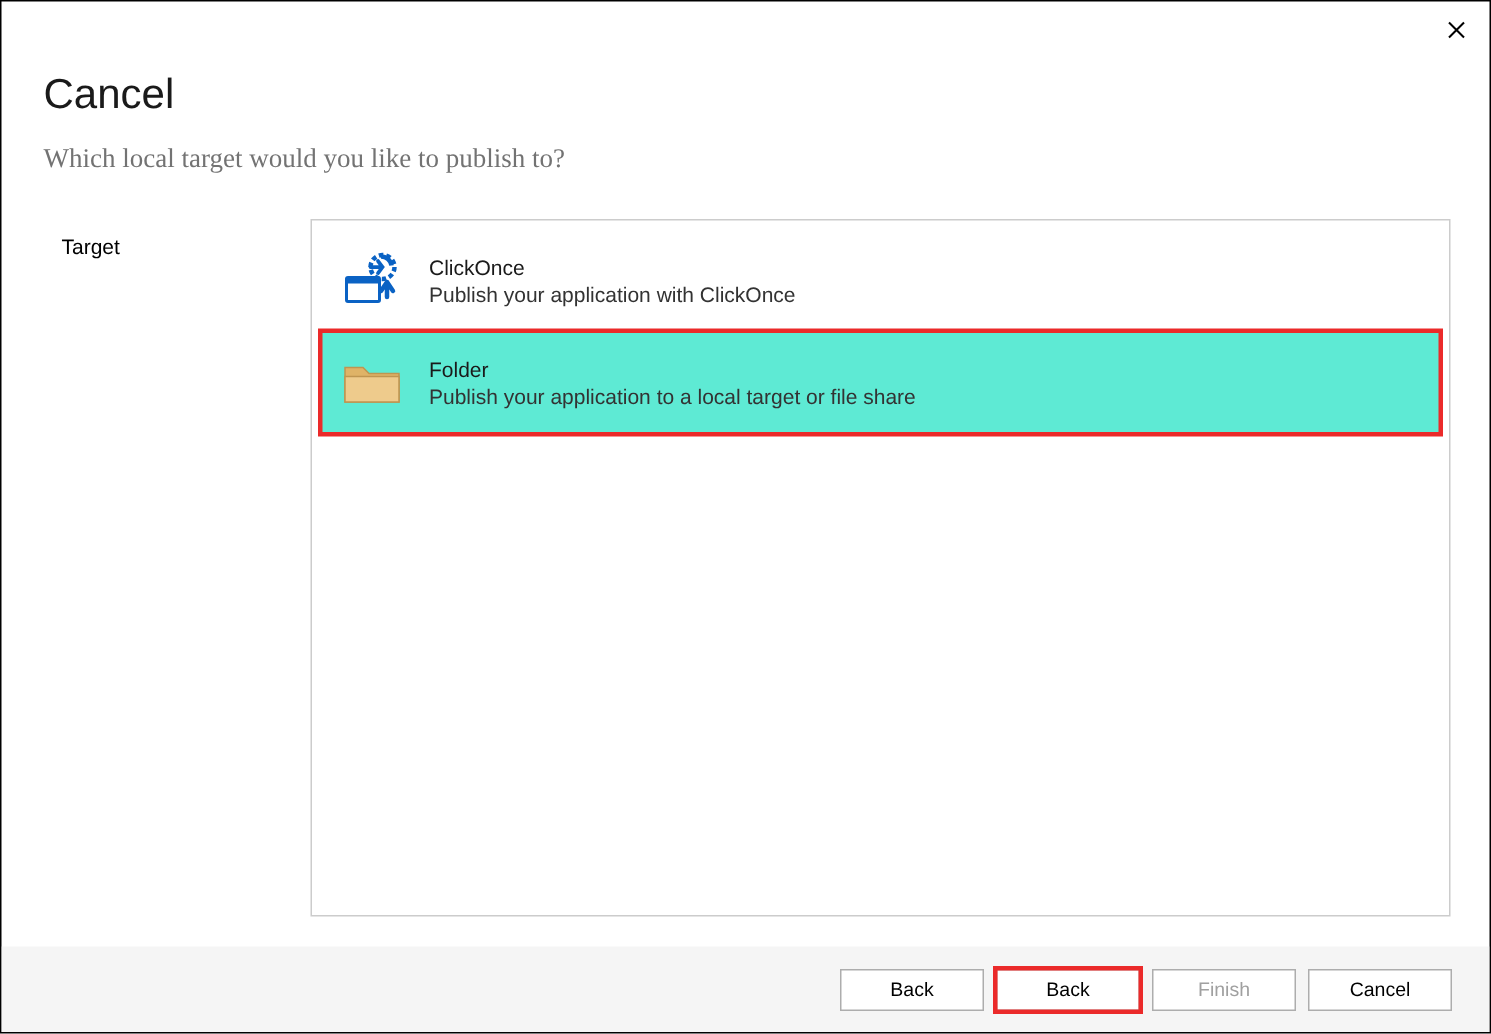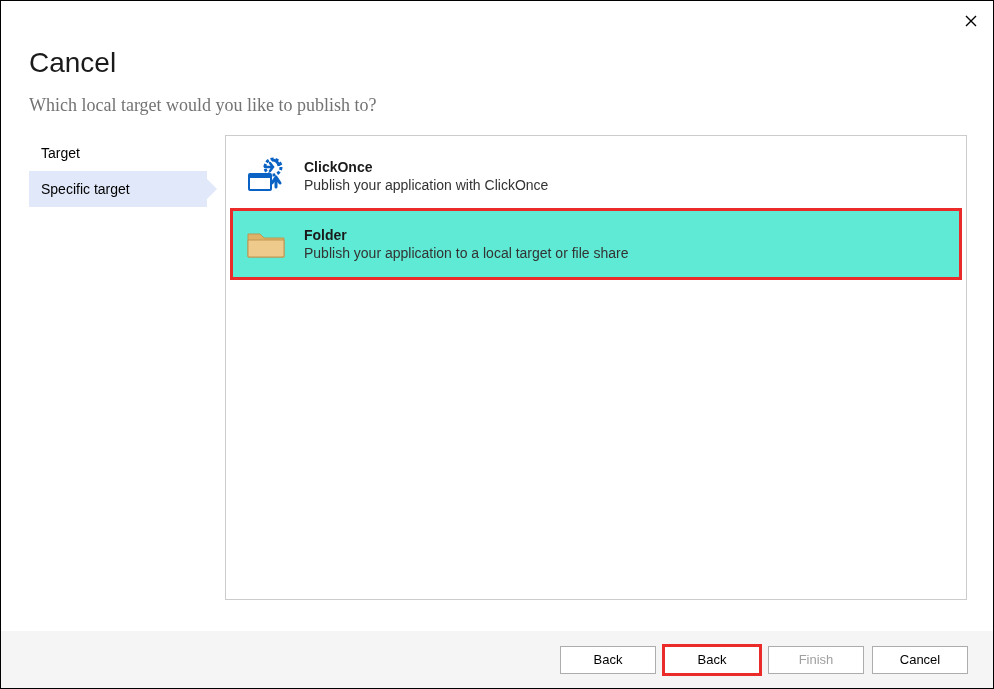--- a/index.html
+++ b/index.html
@@ -33,24 +33,23 @@
       margin-bottom: 16px;
     }
     .subtitle {
       font-size: 18px;
       color: #737373;
       font-weight: 400;
       font-family: Liberation Serif, serif;
     }
     .content-area {
       display: flex;
-      margin-top: 19px;
+      margin-top: 30px;
       padding-left: 28px;
       padding-right: 26px;
-      gap: 18px;
     }
     .sidebar {
       width: 178px;
       flex-shrink: 0;
     }
     .sidebar-item {
       padding: 10px 12px;
       font-size: 14px;
       cursor: pointer;
       position: relative;
@@ -93,21 +92,21 @@
       height: 40px;
       display: flex;
       align-items: center;
       justify-content: center;
       flex-shrink: 0;
     }
     .option-text {
       flex: 1;
     }
     .option-title {
-      font-weight: 700;
+      font-weight: 400;
       font-size: 14px;
       color: #1a1a1a;
       margin-bottom: 2px;
     }
     .option-desc {
       font-size: 14px;
       color: #333;
     }
     .footer {
       position: absolute;
@@ -150,23 +149,20 @@
 
 <div class="header">
   <h1 class="title">Cancel</h1>
   <div class="subtitle">Which local target would you like to publish to?</div>
 </div>
 
 <div class="content-area">
   <div class="sidebar">
     <div class="sidebar-item">
       <span>Target</span>
-    </div>
-    <div class="sidebar-item active">
-      <span>Specific target</span>
     </div>
   </div>
 
   <div class="main-panel">
     <div class="option">
       <div class="option-icon">
         <svg width="40" height="38" viewBox="0 0 40 38">
           <circle cx="27" cy="10" r="8" fill="none" stroke="#0a62c4" stroke-width="3" stroke-dasharray="3 2"></circle>
           <path d="M26 3 A7 7 0 0 1 33 9" fill="none" stroke="#0a62c4" stroke-width="3"></path>
           <path d="M19 10 L27 10 M24 6 L27 10 L24 14" fill="none" stroke="#0a62c4" stroke-width="2.5" stroke-linecap="round"></path>

